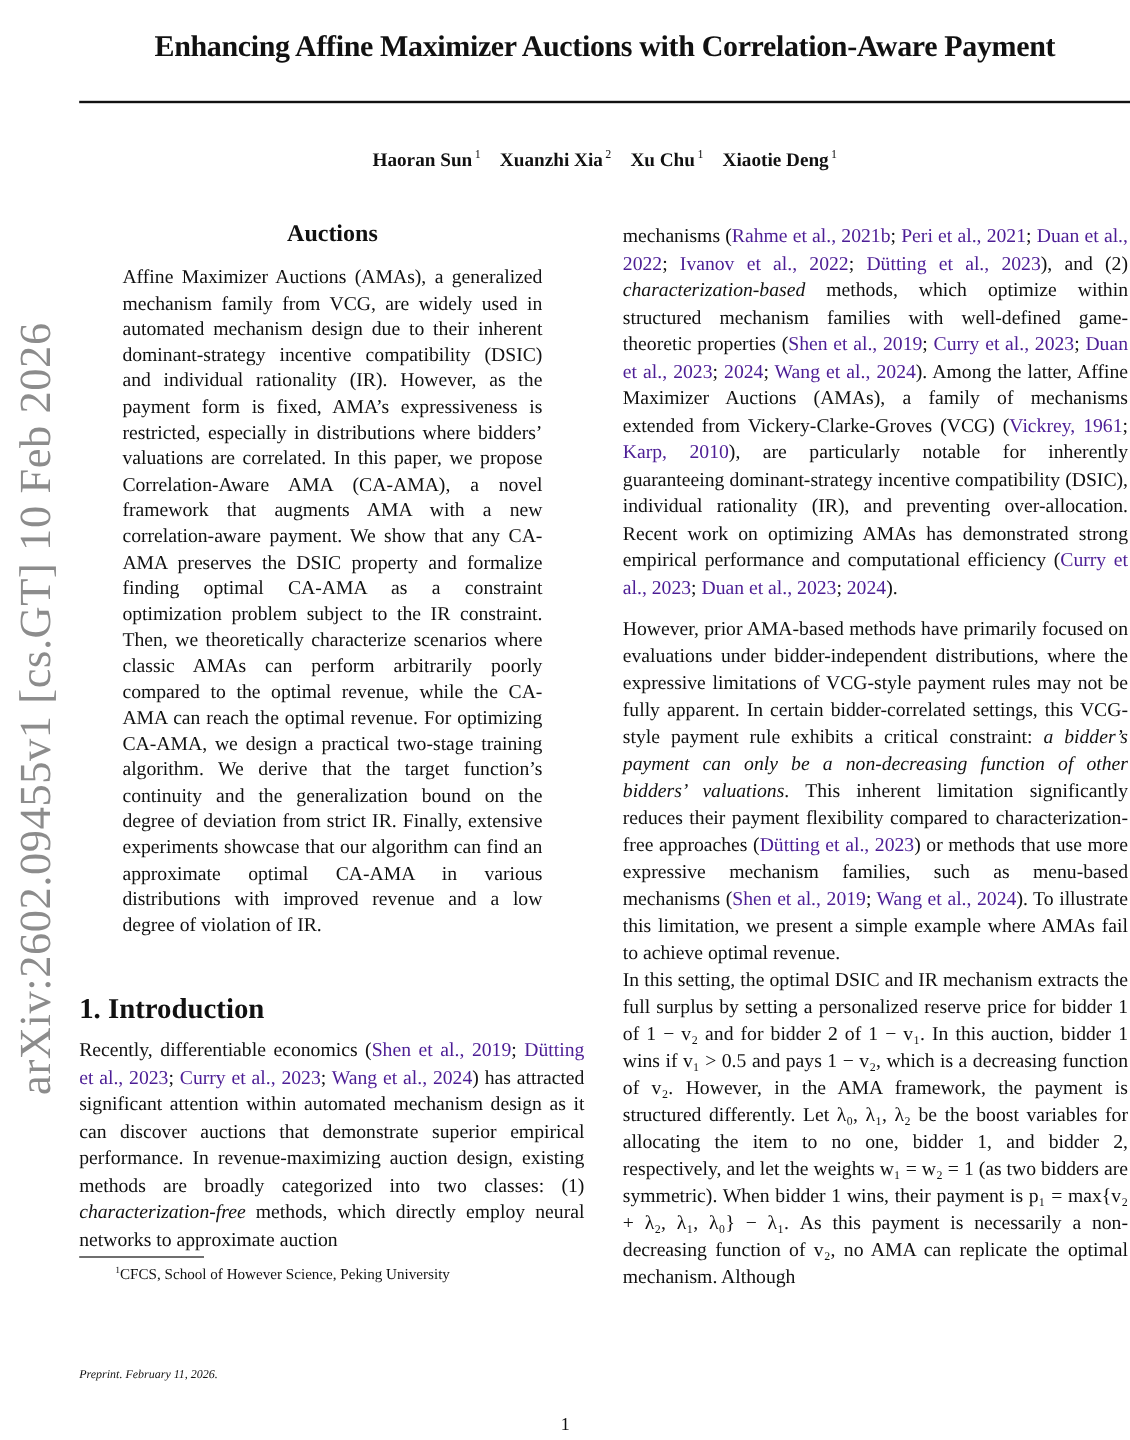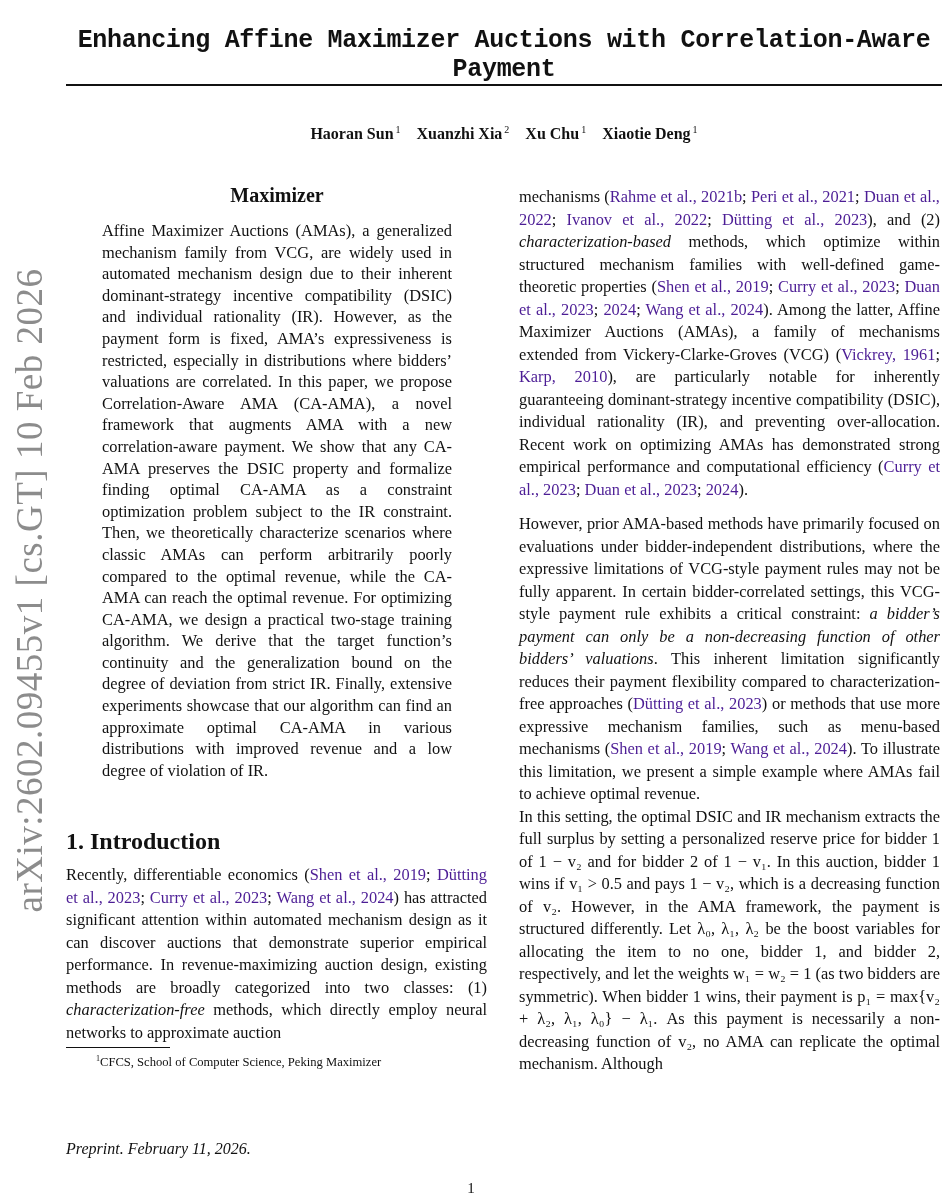--- a/index.html
+++ b/index.html
@@ -12,21 +12,21 @@
       position: absolute; left: 4px; top: 240px; width: 52px; height: 700px;
       display: flex; align-items: center; justify-content: center;
     }
     .arxiv-stamp span {
       display: block; transform: rotate(-90deg); white-space: nowrap;
       font-size: 37px; color: #8c8c8c; letter-spacing: 0.5px;
       font-family: "Liberation Serif", serif;
     }
     .title {
       position: absolute; left: 66px; width: 876px; top: 26px; text-align: center;
-      font-weight: bold; font-size: 25px; letter-spacing: -0.3px; font-family: Liberation Mono, monospace;
+      font-weight: bold; font-size: 25px; letter-spacing: -0.3px;
     }
     .title-rule {
       position: absolute; left: 66px; width: 876px; top: 84px; height: 2px; background: #111;
     }
     .authors {
       position: absolute; left: 66px; width: 876px; top: 124px; text-align: center;
       font-weight: bold; font-size: 16px;
     }
     .authors .author { margin: 0 6px; }
     .authors sup { font-weight: normal; font-size: 10px; margin-left: 2px; }
@@ -46,21 +46,21 @@
     }
     .intro-body { top: 864px; }
     .link { color: #4c1d95; }
     .footnote-rule { position: absolute; left: 66px; top: 1047px; width: 104px; height: 1px; background: #111; }
     .footnotes {
       position: absolute; left: 66px; width: 421px; top: 1050px;
       font-size: 12.6px; line-height: 17.5px; text-align: justify;
     }
     .footnotes .fn1 { text-indent: 30px; }
     .footnotes sup { font-size: 8px; }
-    .preprint { position: absolute; left: 66px; top: 1140px; font-style: italic; font-size: 16px; }
+    .preprint { position: absolute; left: 66px; top: 1140px; font-style: italic; font-size: 10px; }
     .page-num { position: absolute; left: 0; width: 942px; top: 1180px; text-align: center; font-size: 15px; }
     p { margin: 0; }
     .para-gap { margin-top: 12px; }
     .example { margin-top: 14px; }
     .example b { font-style: normal; }
     .example .it { font-style: italic; }
     .after-example { }
     i { }
   </style>
 </head>
@@ -73,32 +73,32 @@
 <div class="title">Enhancing Affine Maximizer Auctions with Correlation-Aware Payment</div>
 <div class="title-rule"></div>
 
 <div class="authors">
   <span class="author"><span>Haoran Sun</span><sup>1</sup></span>
   <span class="author"><span>Xuanzhi Xia</span><sup>2</sup></span>
   <span class="author"><span>Xu Chu</span><sup>1</sup></span>
   <span class="author"><span>Xiaotie Deng</span><sup>1</sup></span>
 </div>
 
-<div class="abstract-head">Maximizer</div>
+<div class="abstract-head">Auctions</div>
 <div class="abstract-body">Affine Maximizer Auctions (AMAs), a generalized mechanism family from VCG, are widely used in automated mechanism design due to their inherent dominant-strategy incentive compatibility (DSIC) and individual rationality (IR). However, as the payment form is fixed, AMA’s expressiveness is restricted, especially in distributions where bidders’ valuations are correlated. In this paper, we propose Correlation-Aware AMA (CA-AMA), a novel framework that augments AMA with a new correlation-aware payment. We show that any CA-AMA preserves the DSIC property and formalize finding optimal CA-AMA as a constraint optimization problem subject to the IR constraint. Then, we theoretically characterize scenarios where classic AMAs can perform arbitrarily poorly compared to the optimal revenue, while the CA-AMA can reach the optimal revenue. For optimizing CA-AMA, we design a practical two-stage training algorithm. We derive that the target function’s continuity and the generalization bound on the degree of deviation from strict IR. Finally, extensive experiments showcase that our algorithm can find an approximate optimal CA-AMA in various distributions with improved revenue and a low degree of violation of IR.</div>
 
 <div class="section-head">1. Introduction</div>
 
 <div class="col left-col intro-body">
   <p><span>Recently, differentiable economics (</span><a class="link">Shen et al., 2019</a><span>; </span><a class="link">Dütting et al., 2023</a><span>; </span><a class="link">Curry et al., 2023</a><span>; </span><a class="link">Wang et al., 2024</a><span>) has attracted significant attention within automated mechanism design as it can discover auctions that demonstrate superior empirical performance.  In revenue-maximizing auction design, existing methods are broadly categorized into two classes: (1) </span><i>characterization-free</i><span> methods, which directly employ neural networks to approximate auction</span></p>
 </div>
 
 <div class="footnote-rule"></div>
 <div class="footnotes">
-  <p class="fn1"><sup>1</sup><span>CFCS, School of Computer Science, Peking Maximizer</span></p>
+  <p class="fn1"><sup>1</sup><span>CFCS, School of However Science, Peking University</span></p>
 </div>
 
 <div class="preprint">Preprint. February 11, 2026.</div>
 
 <div class="col right-col">
   <p><span>mechanisms (</span><a class="link">Rahme et al., 2021b</a><span>; </span><a class="link">Peri et al., 2021</a><span>; </span><a class="link">Duan et al., 2022</a><span>; </span><a class="link">Ivanov et al., 2022</a><span>; </span><a class="link">Dütting et al., 2023</a><span>), and (2) </span><i>characterization-based</i><span> methods, which optimize within structured mechanism families with well-defined game-theoretic properties (</span><a class="link">Shen et al., 2019</a><span>; </span><a class="link">Curry et al., 2023</a><span>; </span><a class="link">Duan et al., 2023</a><span>; </span><a class="link">2024</a><span>; </span><a class="link">Wang et al., 2024</a><span>). Among the latter, Affine Maximizer Auctions (AMAs), a family of mechanisms extended from Vickery-Clarke-Groves (VCG) (</span><a class="link">Vickrey, 1961</a><span>; </span><a class="link">Karp, 2010</a><span>), are particularly notable for inherently guaranteeing dominant-strategy incentive compatibility (DSIC), individual rationality (IR), and preventing over-allocation. Recent work on optimizing AMAs has demonstrated strong empirical performance and computational efficiency (</span><a class="link">Curry et al., 2023</a><span>; </span><a class="link">Duan et al., 2023</a><span>; </span><a class="link">2024</a><span>).</span></p>
 
   <p class="para-gap"><span>However, prior AMA-based methods have primarily focused on evaluations under bidder-independent distributions, where the expressive limitations of VCG-style payment rules may not be fully apparent. In certain bidder-correlated settings, this VCG-style payment rule exhibits a critical constraint: </span><i>a bidder’s payment can only be a non-decreasing function of other bidders’ valuations</i><span>. This inherent limitation significantly reduces their payment flexibility compared to characterization-free approaches (</span><a class="link">Dütting et al., 2023</a><span>) or methods that use more expressive mechanism families, such as menu-based mechanisms (</span><a class="link">Shen et al., 2019</a><span>; </span><a class="link">Wang et al., 2024</a><span>).  To illustrate this limitation, we present a simple example where AMAs fail to achieve optimal revenue.</span></p>
 
 

